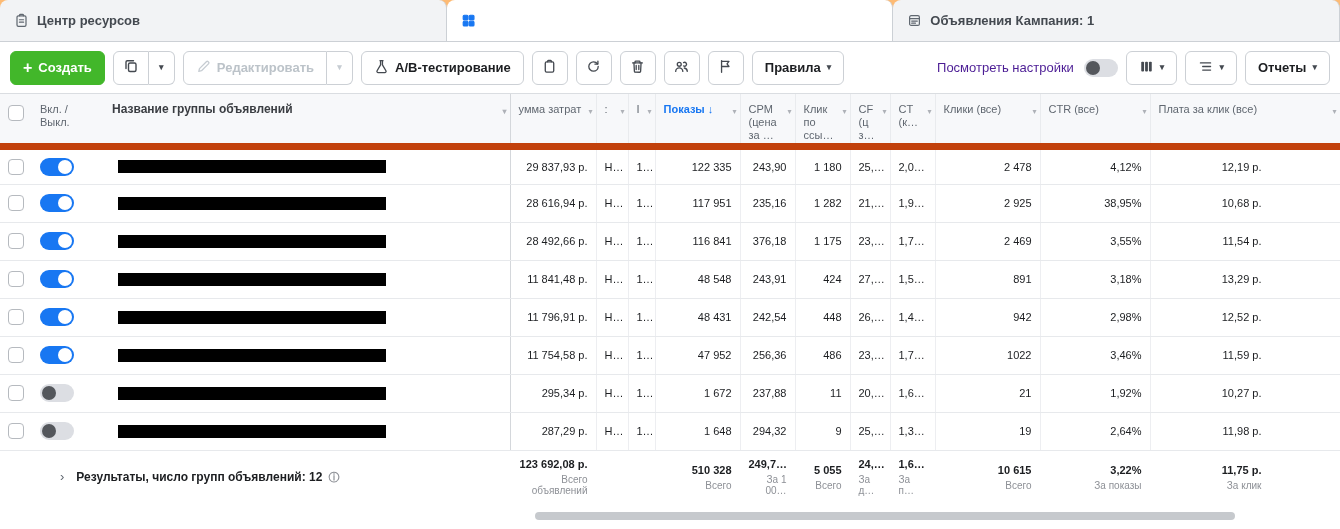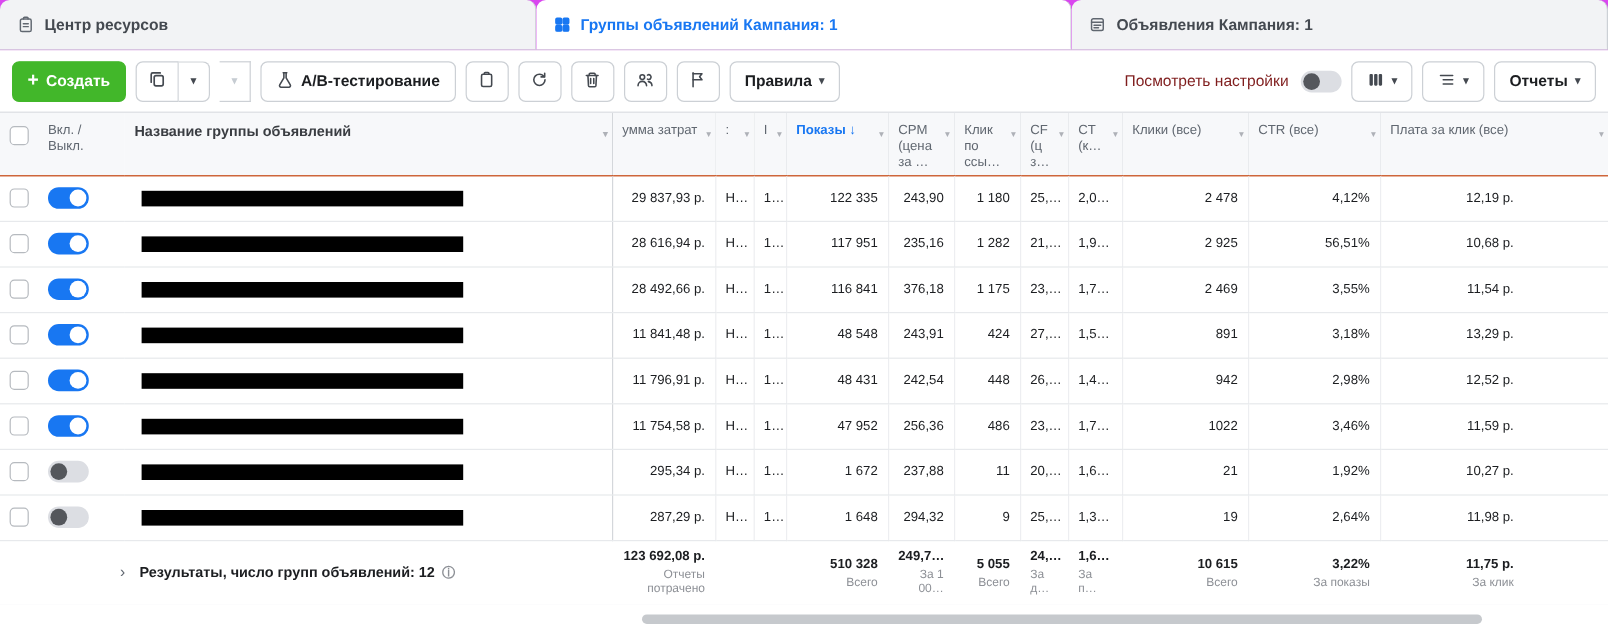--- a/index.html
+++ b/index.html
@@ -1,20 +1,20 @@
 <!DOCTYPE html>
 <html><head>
 <meta charset="utf-8">
 <style>
 *{box-sizing:border-box;margin:0;padding:0}
 html,body{width:1340px;height:529px;overflow:hidden}
 body{font-family:"Liberation Sans",sans-serif;background:#fff;color:#1c1e21;font-size:13px}
 
 
-.tabbar{display:flex;height:42px;background:#d946ef;border-bottom:1px solid #ccd0d5}
+.tabbar{display:flex;height:42px;background:#fdba74;border-bottom:1px solid #ccd0d5}
 .tab{flex:1 1 0;display:flex;align-items:center;gap:8px;padding:0 14px;background:#f2f3f5;border-right:1px solid #ccd0d5;border-radius:8px 8px 0 0;font-weight:600;font-size:13px;color:#444950;position:relative;min-width:0;cursor:pointer}
 .tab.active{background:#fff;color:#1877f2}
 .tlabel{white-space:nowrap;overflow:hidden;text-overflow:ellipsis}
 .ticon{display:flex;flex:0 0 auto}
 .ticon svg{stroke:#606770;fill:none;stroke-width:1.3;stroke-linecap:round;stroke-linejoin:round}
 .tab.active .ticon svg{stroke:#1877f2}
 .ticon svg.fillic{fill:#1877f2;stroke:none}
 .badge{margin-left:auto;display:flex;align-items:center;gap:7px;background:#1877f2;color:#fff;font-size:11px;font-weight:700;padding:3px 10px;border-radius:12px;white-space:nowrap;cursor:pointer}
 .badge .bx{font-size:12px;font-weight:400}
 
@@ -25,54 +25,54 @@
 .btn .plus{font-size:16px;font-weight:700;line-height:1}
 .split{display:inline-flex}
 .split .btn:first-child{border-top-right-radius:0;border-bottom-right-radius:0}
 .split .btn.caretseg{border-top-left-radius:0;border-bottom-left-radius:0;border-left:none;width:26px;padding:0}
 .btn.iconb{width:36px;padding:0}
 .btn.disabled{color:#bcc3c9}
 .btn.disabled svg{stroke:#c6ccd2}
 .cr{font-size:9px;color:#444950;line-height:1}
 .btn.disabled .cr{color:#c6ccd2}
 .spacer{flex:1}
-.vs-label{font-size:13px;color:#7f1d1d;margin-right:2px}
+.vs-label{font-size:13px;color:#4c1d95;margin-right:2px}
 svg.ic{stroke:#444950;fill:none;stroke-width:1.4;stroke-linecap:round;stroke-linejoin:round}
 svg.ic.fill{fill:#444950;stroke:none}
 
 
 .toggle{position:relative;width:34px;height:18px;border-radius:9px;flex:0 0 auto;cursor:pointer}
 .toggle.on{background:#1877f2}
 .toggle.off{background:#dcdee3}
 .toggle .knob{position:absolute;top:2px;width:14px;height:14px;border-radius:50%}
 .toggle.on .knob{right:2px;background:#fff}
 .toggle.off .knob{left:2px;background:#54575c}
 
 
 .grid-area{height:410px;overflow:hidden}
 table{width:1340px;table-layout:fixed;border-collapse:collapse;font-size:11px}
 th,td{overflow:hidden}
-thead th{height:52px;background:#f7f8fa;border-bottom:1px solid #c2410c;border-right:1px solid #e9ebee;vertical-align:top;text-align:left;font-weight:400;font-size:11px;color:#606770;padding:9px 13px 0 8px;position:relative;line-height:13px;cursor:pointer}
+thead th{height:52px;background:#f7f8fa;border-bottom:7px solid #c2410c;border-right:1px solid #e9ebee;vertical-align:top;text-align:left;font-weight:400;font-size:11px;color:#606770;padding:9px 13px 0 8px;position:relative;line-height:13px;cursor:pointer}
 thead th.cb-col{padding:11px 0 0 8px;border-right:none}
 thead th.h-toggle{border-right:none;padding-left:10px}
 thead th.h-name{font-size:12px;font-weight:600;color:#3a3d42}
 .hcaret{position:absolute;top:11px;right:3px;font-size:8px;color:#aeb1b7}
 th.sorted .hlabel{color:#1877f2;font-weight:700}
 .sort-arrow{color:#1877f2;margin-left:3px;font-size:11px;font-weight:700}
 tbody td{height:38px;background:#fff;border-bottom:1px solid #e7e9ec;border-right:1px solid #edeef1;vertical-align:middle;padding:0 8px;color:#1c1e21}
 tbody td.cb-col,tbody td.c-toggle{border-right:none}
 td.c-name,th.h-name{border-right:1px solid #d4d7db}
 .al-r{text-align:right}
 .al-l{text-align:left}
 th:last-child,td:last-child{padding-right:78px}
 .checkbox{width:16px;height:16px;border:1px solid #b6babf;border-radius:4px;background:#fff;cursor:pointer}
 .c-toggle{padding-left:10px}
 .redacted{width:268px;height:13px;background:#000;margin-left:6px;cursor:pointer}
 tfoot td{height:54px;background:#fff;border-bottom:1px solid #e7e9ec;border-right:1px solid transparent;vertical-align:middle;padding:0 8px}
-.f-label{padding-left:100px;font-size:12px;font-weight:600;white-space:nowrap}
+.f-label{padding-left:60px;font-size:12px;font-weight:600;white-space:nowrap}
 .chev{color:#606770;margin-right:12px;font-weight:400;font-size:13px;cursor:pointer}
 .info{color:#8d9096;margin-left:6px;font-size:11px;cursor:pointer}
 .fv{font-weight:700}
 .fsub{color:#8d9096;font-size:10px;margin-top:4px;font-weight:400}
 
 
 .hscroll{position:relative;height:25px;background:#fff}
 .thumb{position:absolute;left:535px;top:8px;width:700px;height:8px;border-radius:4px;background:#c6c9cd;cursor:grab}
 </style>
 </head>
@@ -93,21 +93,20 @@
     </div>
     <div class="tab active">
       <span class="ticon">
         <svg class="fillic" width="15" height="15" viewBox="0 0 16 16">
             <rect x="2.4" y="2.4" width="5" height="5" rx="1"></rect>
             <rect x="8.8" y="2.4" width="5" height="5" rx="1"></rect>
             <rect x="2.4" y="8.8" width="5" height="5" rx="1"></rect>
             <rect x="8.8" y="8.8" width="5" height="5" rx="1"></rect>
           </svg>
       </span>
-      <span class="tlabel">Группы объявлений Кампания: 1</span>
     </div>
     <div class="tab">
       <span class="ticon">
         <svg width="15" height="15" viewBox="0 0 16 16">
             <rect x="2.8" y="2.8" width="10.4" height="10.4" rx="1.6"></rect>
             <path d="M2.8 6h10.4"></path>
             <path d="M5 8.6h6M5 10.8h4"></path>
           </svg>
       </span>
       <span class="tlabel">Объявления Кампания: 1</span>
@@ -126,20 +125,26 @@
               <rect x="5.5" y="5" width="7.5" height="8.5" rx="1.5"></rect>
               <path d="M10.5 2.8H4.3A1.3 1.3 0 0 0 3 4.1v6.4"></path>
             </svg></span>
       </button>
       <button class="btn caretseg">
         <span class="cr">▾</span>
       </button>
     </div>
 
     <div class="split">
+      <button class="btn disabled">
+        <span><svg class="ic" width="15" height="15" viewBox="0 0 16 16">
+              <path d="M3 13.2l.7-2.9 7.6-7.6a1 1 0 0 1 1.4 0l.8.8a1 1 0 0 1 0 1.4l-7.6 7.6-2.9.7z"></path>
+            </svg></span>
+        <span>Редактировать</span>
+      </button>
       <button class="btn caretseg disabled">
         <span class="cr">▾</span>
       </button>
     </div>
 
     <button class="btn">
       <span><svg class="ic" width="15" height="15" viewBox="0 0 16 16">
             <path d="M6.4 1.8h3.2M7 1.8v4.4l-3.7 6.3a1.4 1.4 0 0 0 1.2 2.1h7a1.4 1.4 0 0 0 1.2-2.1L9 6.2V1.8"></path>
           </svg></span>
       <span>А/В-тестирование</span>
@@ -289,21 +294,21 @@
             </td>
             <td class="num al-r">28 616,94 р.</td>
             <td class="num al-l">Н…</td>
             <td class="num al-l">1…</td>
             <td class="num al-r">117 951</td>
             <td class="num al-r">235,16</td>
             <td class="num al-r">1 282</td>
             <td class="num al-l">21,…</td>
             <td class="num al-l">1,9…</td>
             <td class="num al-r">2 925</td>
-            <td class="num al-r">56,51%</td>
+            <td class="num al-r">38,95%</td>
             <td class="num al-r">10,68 р.</td>
           </tr>
           <tr class="row">
             <td class="cb-col">
               <div class="checkbox"></div>
             </td>
             <td class="c-toggle">
               <div class="toggle on">
                 <div class="knob"></div>
               </div>
@@ -442,21 +447,21 @@
             <td class="num al-r">19</td>
             <td class="num al-r">2,64%</td>
             <td class="num al-r">11,98 р.</td>
           </tr>
         </tbody>
         <tfoot>
           <tr class="summary">
             <td class="f-label" colspan="3"><span class="chev">›</span><span class="flabel">Результаты, число групп объявлений: 12</span><span class="info">ⓘ</span></td>
             <td class="fcell al-r">
               <div class="fv">123 692,08 р.</div>
-              <div class="fsub">Отчеты потрачено</div>
+              <div class="fsub">Всего объявлений</div>
             </td>
             <td class="fcell al-l"></td>
             <td class="fcell al-l"></td>
             <td class="fcell al-r">
               <div class="fv">510 328</div>
               <div class="fsub">Всего</div>
             </td>
             <td class="fcell al-r">
               <div class="fv">249,7…</div>
               <div class="fsub">За 1 00…</div>

